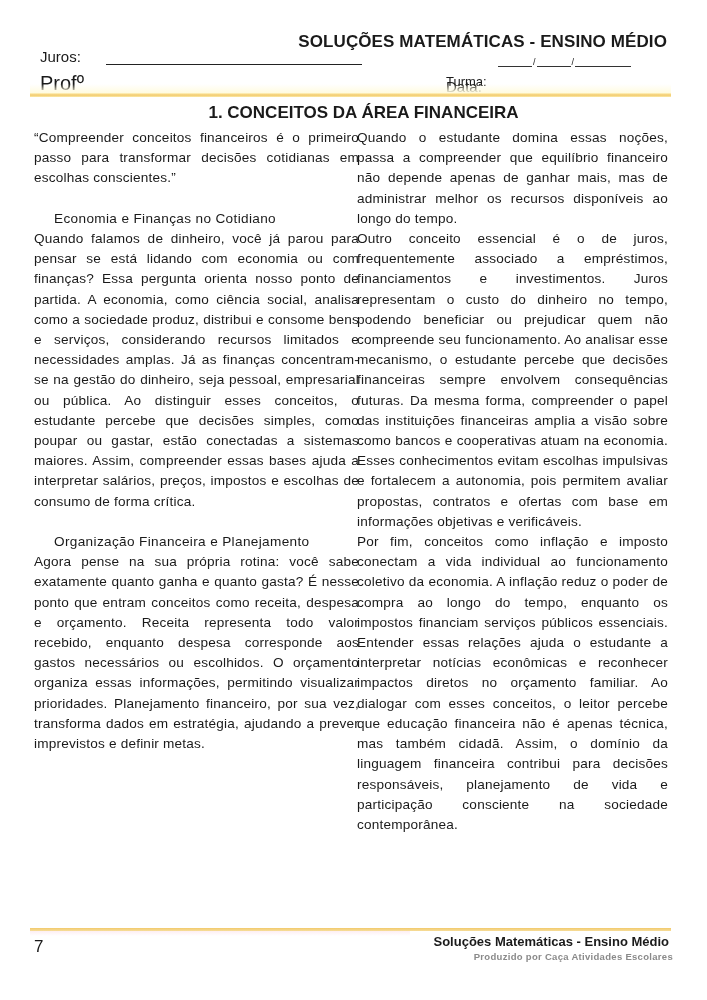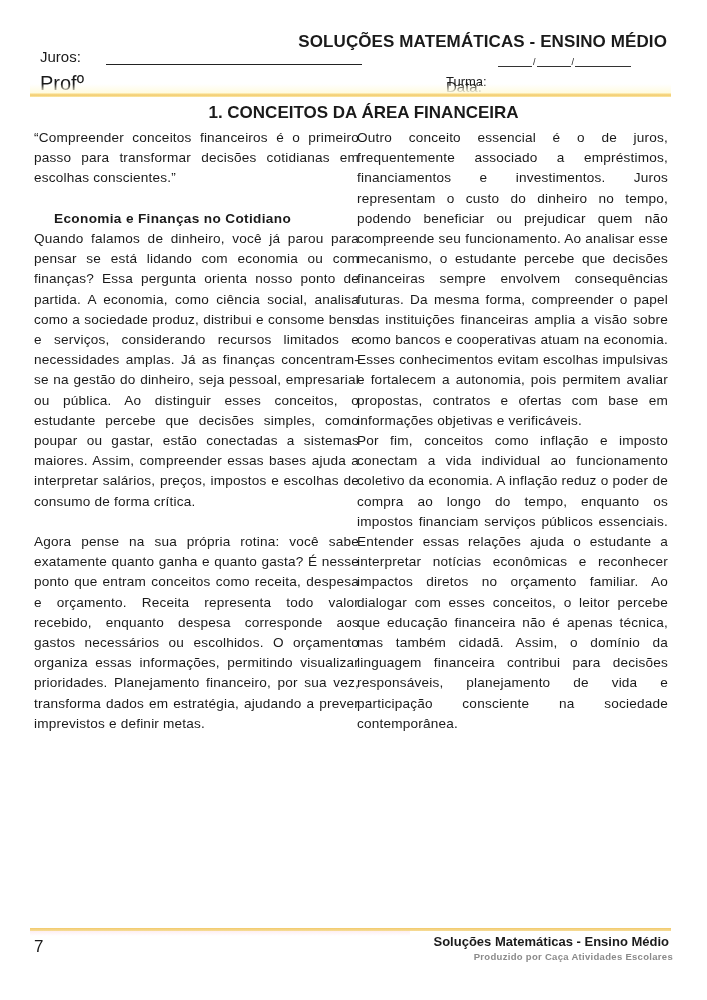--- a/index.html
+++ b/index.html
@@ -21,21 +21,21 @@
 
     .section-title { position: absolute; top: 103px; left: 8px; width: 707px; text-align: center; font-size: 17px; font-weight: bold; }
     .section-title span { position: relative; left: 2px; }
 
     .col { position: absolute; top: 128px; font-size: 13.6px; line-height: 20.2px; text-align: justify; letter-spacing: 0.2px; }
     .col-left { left: 34px; width: 325px; }
     .col-right { left: 357px; width: 311px; }
     .col p { margin: 0; }
     .quote { }
     .spacer { height: 20.2px; }
-    .subhead { font-weight: bold; letter-spacing: 0.35px; padding-left: 20px; }
+    .subhead { font-weight: normal; letter-spacing: 0.35px; padding-left: 20px; }
 
     .rule-bottom { position: absolute; top: 928px; left: 30px; width: 641px; height: 3px; background: linear-gradient(to bottom, #f2c96b, #f6dd9a); }
     .rule-bottom-tint { position: absolute; top: 931px; left: 30px; width: 380px; height: 5px; background: linear-gradient(to bottom, #fdeef2, #ffffff); }
     .page-number { position: absolute; top: 937px; left: 34px; font-size: 17px; }
     .footer-title { position: absolute; top: 934px; right: 38px; font-size: 13px; font-weight: bold; }
     .footer-sub { position: absolute; top: 951px; right: 34px; font-size: 9.5px; font-weight: bold; color: #8a8a8a; letter-spacing: 0.3px; text-align: right; }
   </style>
 </head>
 <body>
 
@@ -56,24 +56,26 @@
 <div class="rule-top"></div>
 
 <div class="section-title"><span>1. CONCEITOS DA ÁREA FINANCEIRA</span></div>
 
 <div class="col col-left">
   <p class="quote">“Compreender conceitos financeiros é o primeiro passo para transformar decisões cotidianas em escolhas conscientes.”</p>
   <div class="spacer"></div>
   <p class="subhead">Economia e Finanças no Cotidiano</p>
   <p>Quando falamos de dinheiro, você já parou para pensar se está lidando com economia ou com finanças? Essa pergunta orienta nosso ponto de partida. A economia, como ciência social, analisa como a sociedade produz, distribui e consome bens e serviços, considerando recursos limitados e necessidades amplas. Já as finanças concentram-se na gestão do dinheiro, seja pessoal, empresarial ou pública. Ao distinguir esses conceitos, o estudante percebe que decisões simples, como poupar ou gastar, estão conectadas a sistemas maiores. Assim, compreender essas bases ajuda a interpretar salários, preços, impostos e escolhas de consumo de forma crítica.</p>
   <div class="spacer"></div>
+  <p class="subhead">Organização Financeira e Planejamento</p>
   <p>Agora pense na sua própria rotina: você sabe exatamente quanto ganha e quanto gasta? É nesse ponto que entram conceitos como receita, despesa e orçamento. Receita representa todo valor recebido, enquanto despesa corresponde aos gastos necessários ou escolhidos. O orçamento organiza essas informações, permitindo visualizar prioridades. Planejamento financeiro, por sua vez, transforma dados em estratégia, ajudando a prever imprevistos e definir metas.</p>
 </div>
 
 <div class="col col-right">
+  <p>Quando o estudante domina essas noções, passa a compreender que equilíbrio financeiro não depende apenas de ganhar mais, mas de administrar melhor os recursos disponíveis ao longo do tempo.</p>
   <p>Outro conceito essencial é o de juros, frequentemente associado a empréstimos, financiamentos e investimentos. Juros representam o custo do dinheiro no tempo, podendo beneficiar ou prejudicar quem não compreende seu funcionamento. Ao analisar esse mecanismo, o estudante percebe que decisões financeiras sempre envolvem consequências futuras. Da mesma forma, compreender o papel das instituições financeiras amplia a visão sobre como bancos e cooperativas atuam na economia. Esses conhecimentos evitam escolhas impulsivas e fortalecem a autonomia, pois permitem avaliar propostas, contratos e ofertas com base em informações objetivas e verificáveis.</p>
   <p>Por fim, conceitos como inflação e imposto conectam a vida individual ao funcionamento coletivo da economia. A inflação reduz o poder de compra ao longo do tempo, enquanto os impostos financiam serviços públicos essenciais. Entender essas relações ajuda o estudante a interpretar notícias econômicas e reconhecer impactos diretos no orçamento familiar. Ao dialogar com esses conceitos, o leitor percebe que educação financeira não é apenas técnica, mas também cidadã. Assim, o domínio da linguagem financeira contribui para decisões responsáveis, planejamento de vida e participação consciente na sociedade contemporânea.</p>
 </div>
 
 <div class="rule-bottom"></div>
 <div class="rule-bottom-tint"></div>
 
 <div class="page-number">7</div>
 <div class="footer-title">Soluções Matemáticas - Ensino Médio</div>
 <div class="footer-sub">Produzido por Caça Atividades Escolares</div>

